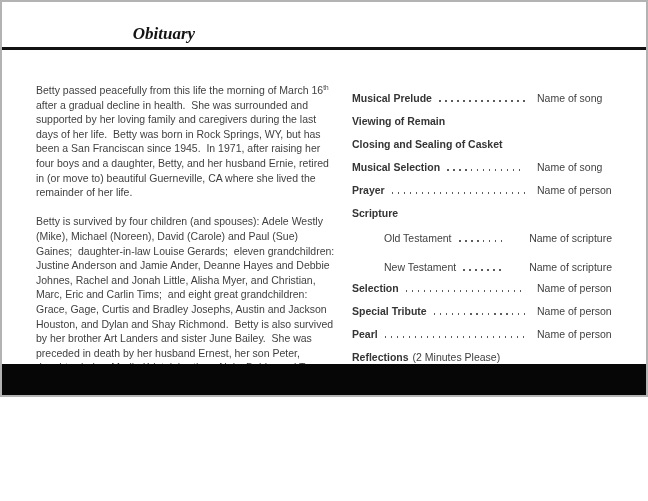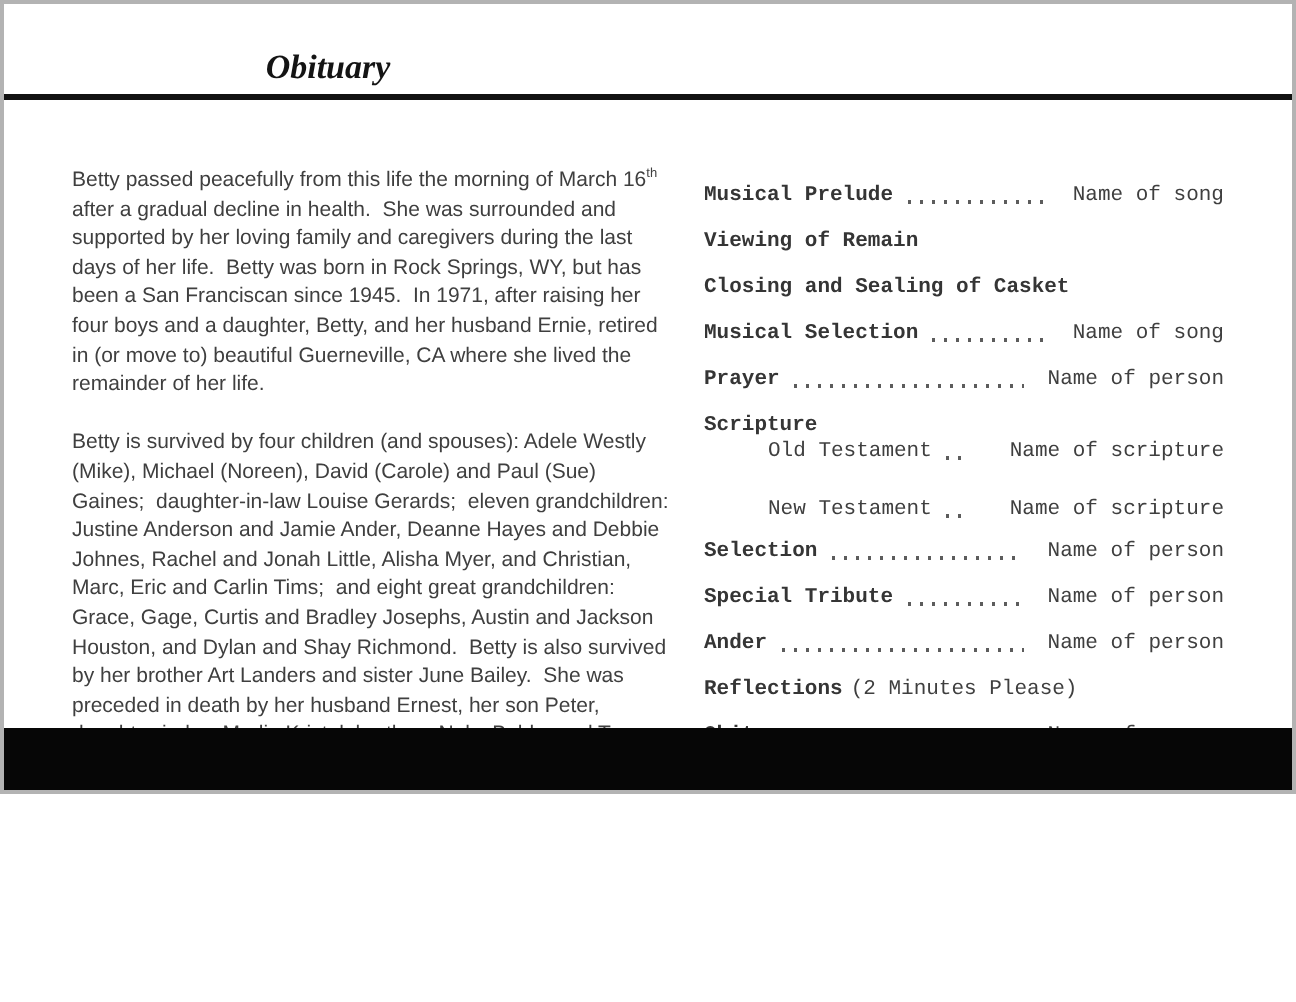--- a/index.html
+++ b/index.html
@@ -62,34 +62,33 @@
     position: absolute;
     left: 350px; top: 90px; right: 34px;
     font-size: 10.5px;
     color: #3f3f3f;
   }
   .svc-row {
     display: flex;
     align-items: center;
     line-height: 13px;
     margin-bottom: 10px;
-    font-family: Liberation Mono, monospace;
   }
   .svc-label {
     font-weight: bold;
     color: #353535;
     white-space: nowrap;
   }
   .svc-label-suffix {
     margin-left: 4px;
     white-space: nowrap;
   }
   .svc-row.sub { padding-left: 32px; margin-bottom: 16px; }
   .svc-row.sub .svc-label { font-weight: normal; color: #3f3f3f; }
-  .svc-row.tight { margin-bottom: 0; }
+  .svc-row.tight { margin-bottom: 12px; }
   .svc-row.after-sub { margin-bottom: 8px; }
   .svc-leader {
     flex: 1 1 auto;
     height: 2px;
     align-self: flex-end;
     margin: 0 12px 3px 7px;
     background-image: repeating-linear-gradient(to right, #5c5c5c 0px, #5c5c5c 1.5px, transparent 1.5px, transparent 6px);
   }
   .svc-row.sub .svc-leader { margin-right: 24px; }
   .svc-value {
@@ -186,21 +185,21 @@
       <span class="svc-value">Name of person</span>
     </div>
 
     <div class="svc-row">
       <span class="svc-label">Special Tribute</span>
       <span class="svc-leader"></span>
       <span class="svc-value">Name of person</span>
     </div>
 
     <div class="svc-row">
-      <span class="svc-label">Ander</span>
+      <span class="svc-label">Pearl</span>
       <span class="svc-leader"></span>
       <span class="svc-value">Name of person</span>
     </div>
 
     <div class="svc-row">
       <span class="svc-label">Reflections</span>
       <span class="svc-label-suffix">(2 Minutes Please)</span>
     </div>
 
     <div class="svc-row">

